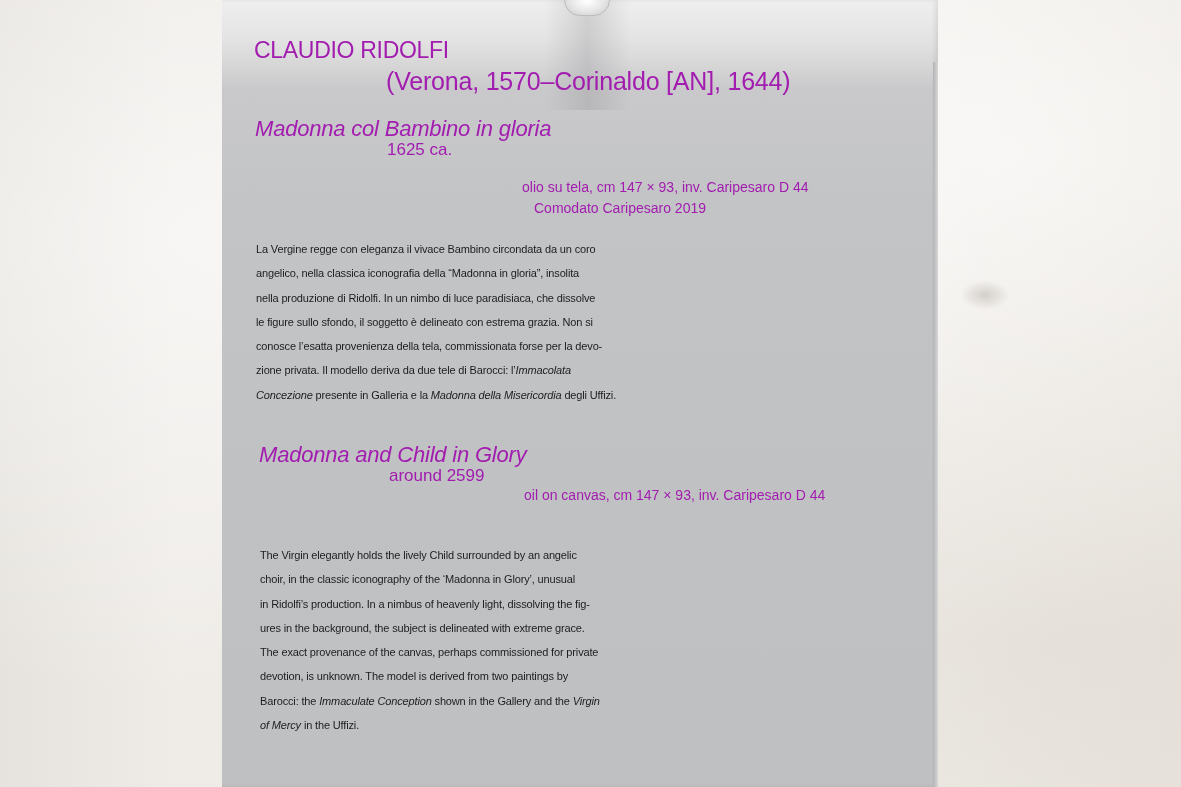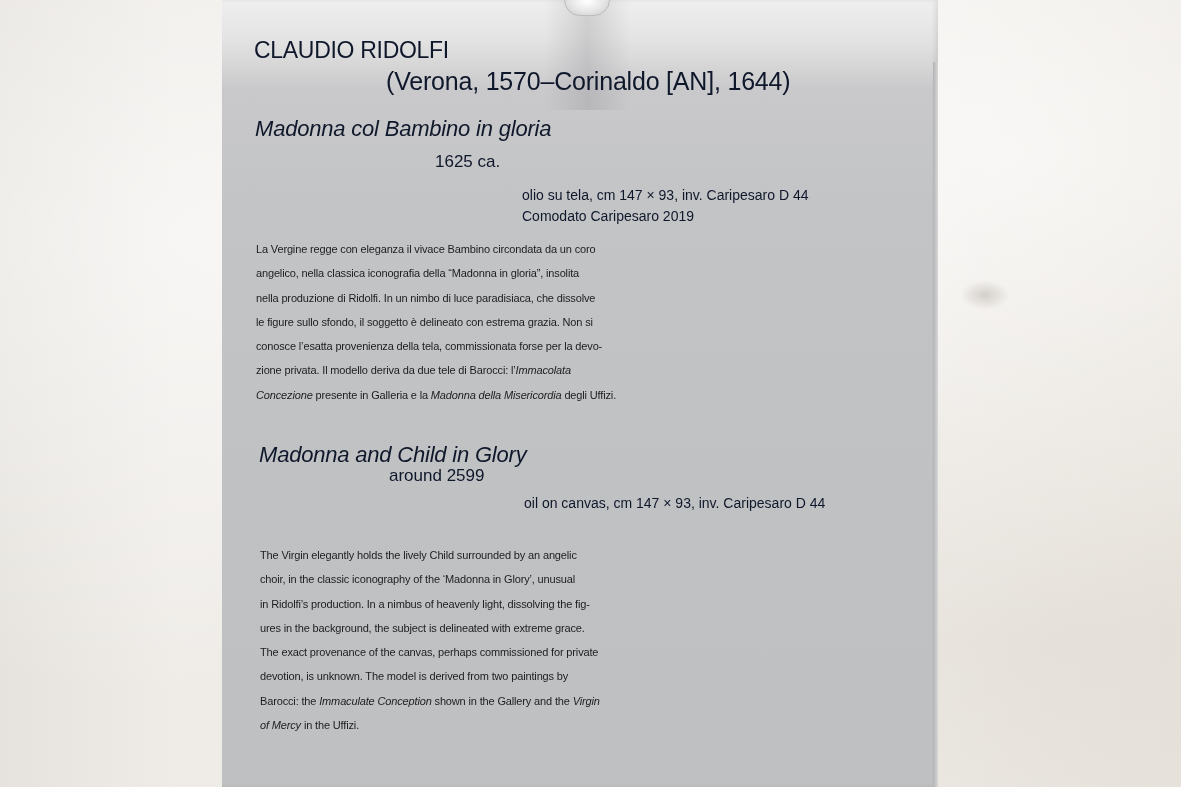--- a/index.html
+++ b/index.html
@@ -62,21 +62,21 @@
       left: 564px;
       top: -6px;
       width: 44px;
       height: 20px;
       border-radius: 0 0 16px 16px;
       background: radial-gradient(ellipse at 50% 30%, #ffffff 0%, #e8e8e8 50%, #c8c8c8 100%);
       border: 1px solid #bdbdbd;
     }
     .text {
       position: absolute;
-      color: #0f172a;
+      color: #a21caf;
       white-space: nowrap;
     }
     .artist {
       left: 254px;
       top: 37px;
       font-size: 23px;
       letter-spacing: -0.3px;
     }
     .life {
       left: 386px;
@@ -87,21 +87,20 @@
     .title {
       font-style: italic;
       font-size: 22px;
       letter-spacing: -0.2px;
     }
     .date {
       font-size: 17px;
     }
     .meta {
       font-size: 14px;
-      margin-top: 8px;
     }
     .body-text {
       position: absolute;
       color: #1d1d1d;
       font-size: 11px;
       line-height: 24.3px;
       white-space: pre;
       letter-spacing: -0.15px;
     }
     .body-text i { }
@@ -114,21 +113,21 @@
 
 <div class="panel"></div>
 <div class="panel-shadow-col"></div>
 <div class="panel-edge-right"></div>
 <div class="clip"></div>
 
 <div class="text artist">CLAUDIO RIDOLFI</div>
 <div class="text life">(Verona, 1570–Corinaldo [AN], 1644)</div>
 
 <div class="text title" style="left:255px; top:116px;">Madonna col Bambino in gloria</div>
-<div class="text date" style="left:387px; top:152px;margin-left:48px;">1625 ca.</div>
+<div class="text date" style="left:387px; top:140px;">1625 ca.</div>
 <div class="text meta" style="left:522px; top:179px;">olio su tela, cm 147 × 93, inv. Caripesaro D 44</div>
-<div class="text meta" style="left:522px; top:200px;">Comodato Caripesaro 2019</div>
+<div class="text meta" style="left:534px; top:200px;">Comodato Caripesaro 2019</div>
 <div class="body-text" style="left:256px; top:237px;"><div><span>La Vergine regge con eleganza il vivace Bambino circondata da un coro</span></div><div><span>angelico, nella classica iconografia della “Madonna in gloria”, insolita</span></div><div><span>nella produzione di Ridolfi. In un nimbo di luce paradisiaca, che dissolve</span></div><div><span>le figure sullo sfondo, il soggetto è delineato con estrema grazia. Non si</span></div><div><span>conosce l’esatta provenienza della tela, commissionata forse per la devo-</span></div><div><span>zione privata. Il modello deriva da due tele di Barocci: l’</span><i>Immacolata</i></div><div><i>Concezione</i><span> presente in Galleria e la </span><i>Madonna della Misericordia</i><span> degli Uffizi.</span></div></div>
 
 <div class="text title" style="left:259px; top:442px;">Madonna and Child in Glory</div>
 <div class="text date" style="left:389px; top:466px;">around 2599</div>
 <div class="text meta" style="left:524px; top:487px;">oil on canvas, cm 147 × 93, inv. Caripesaro D 44</div>
 <div class="body-text" style="left:260px; top:543px;"><div><span>The Virgin elegantly holds the lively Child surrounded by an angelic</span></div><div><span>choir, in the classic iconography of the ‘Madonna in Glory’, unusual</span></div><div><span>in Ridolfi’s production. In a nimbus of heavenly light, dissolving the fig-</span></div><div><span>ures in the background, the subject is delineated with extreme grace.</span></div><div><span>The exact provenance of the canvas, perhaps commissioned for private</span></div><div><span>devotion, is unknown. The model is derived from two paintings by</span></div><div><span>Barocci: the </span><i>Immaculate Conception</i><span> shown in the Gallery and the </span><i>Virgin</i></div><div><i>of Mercy</i><span> in the Uffizi.</span></div></div>
 
 </body></html>

